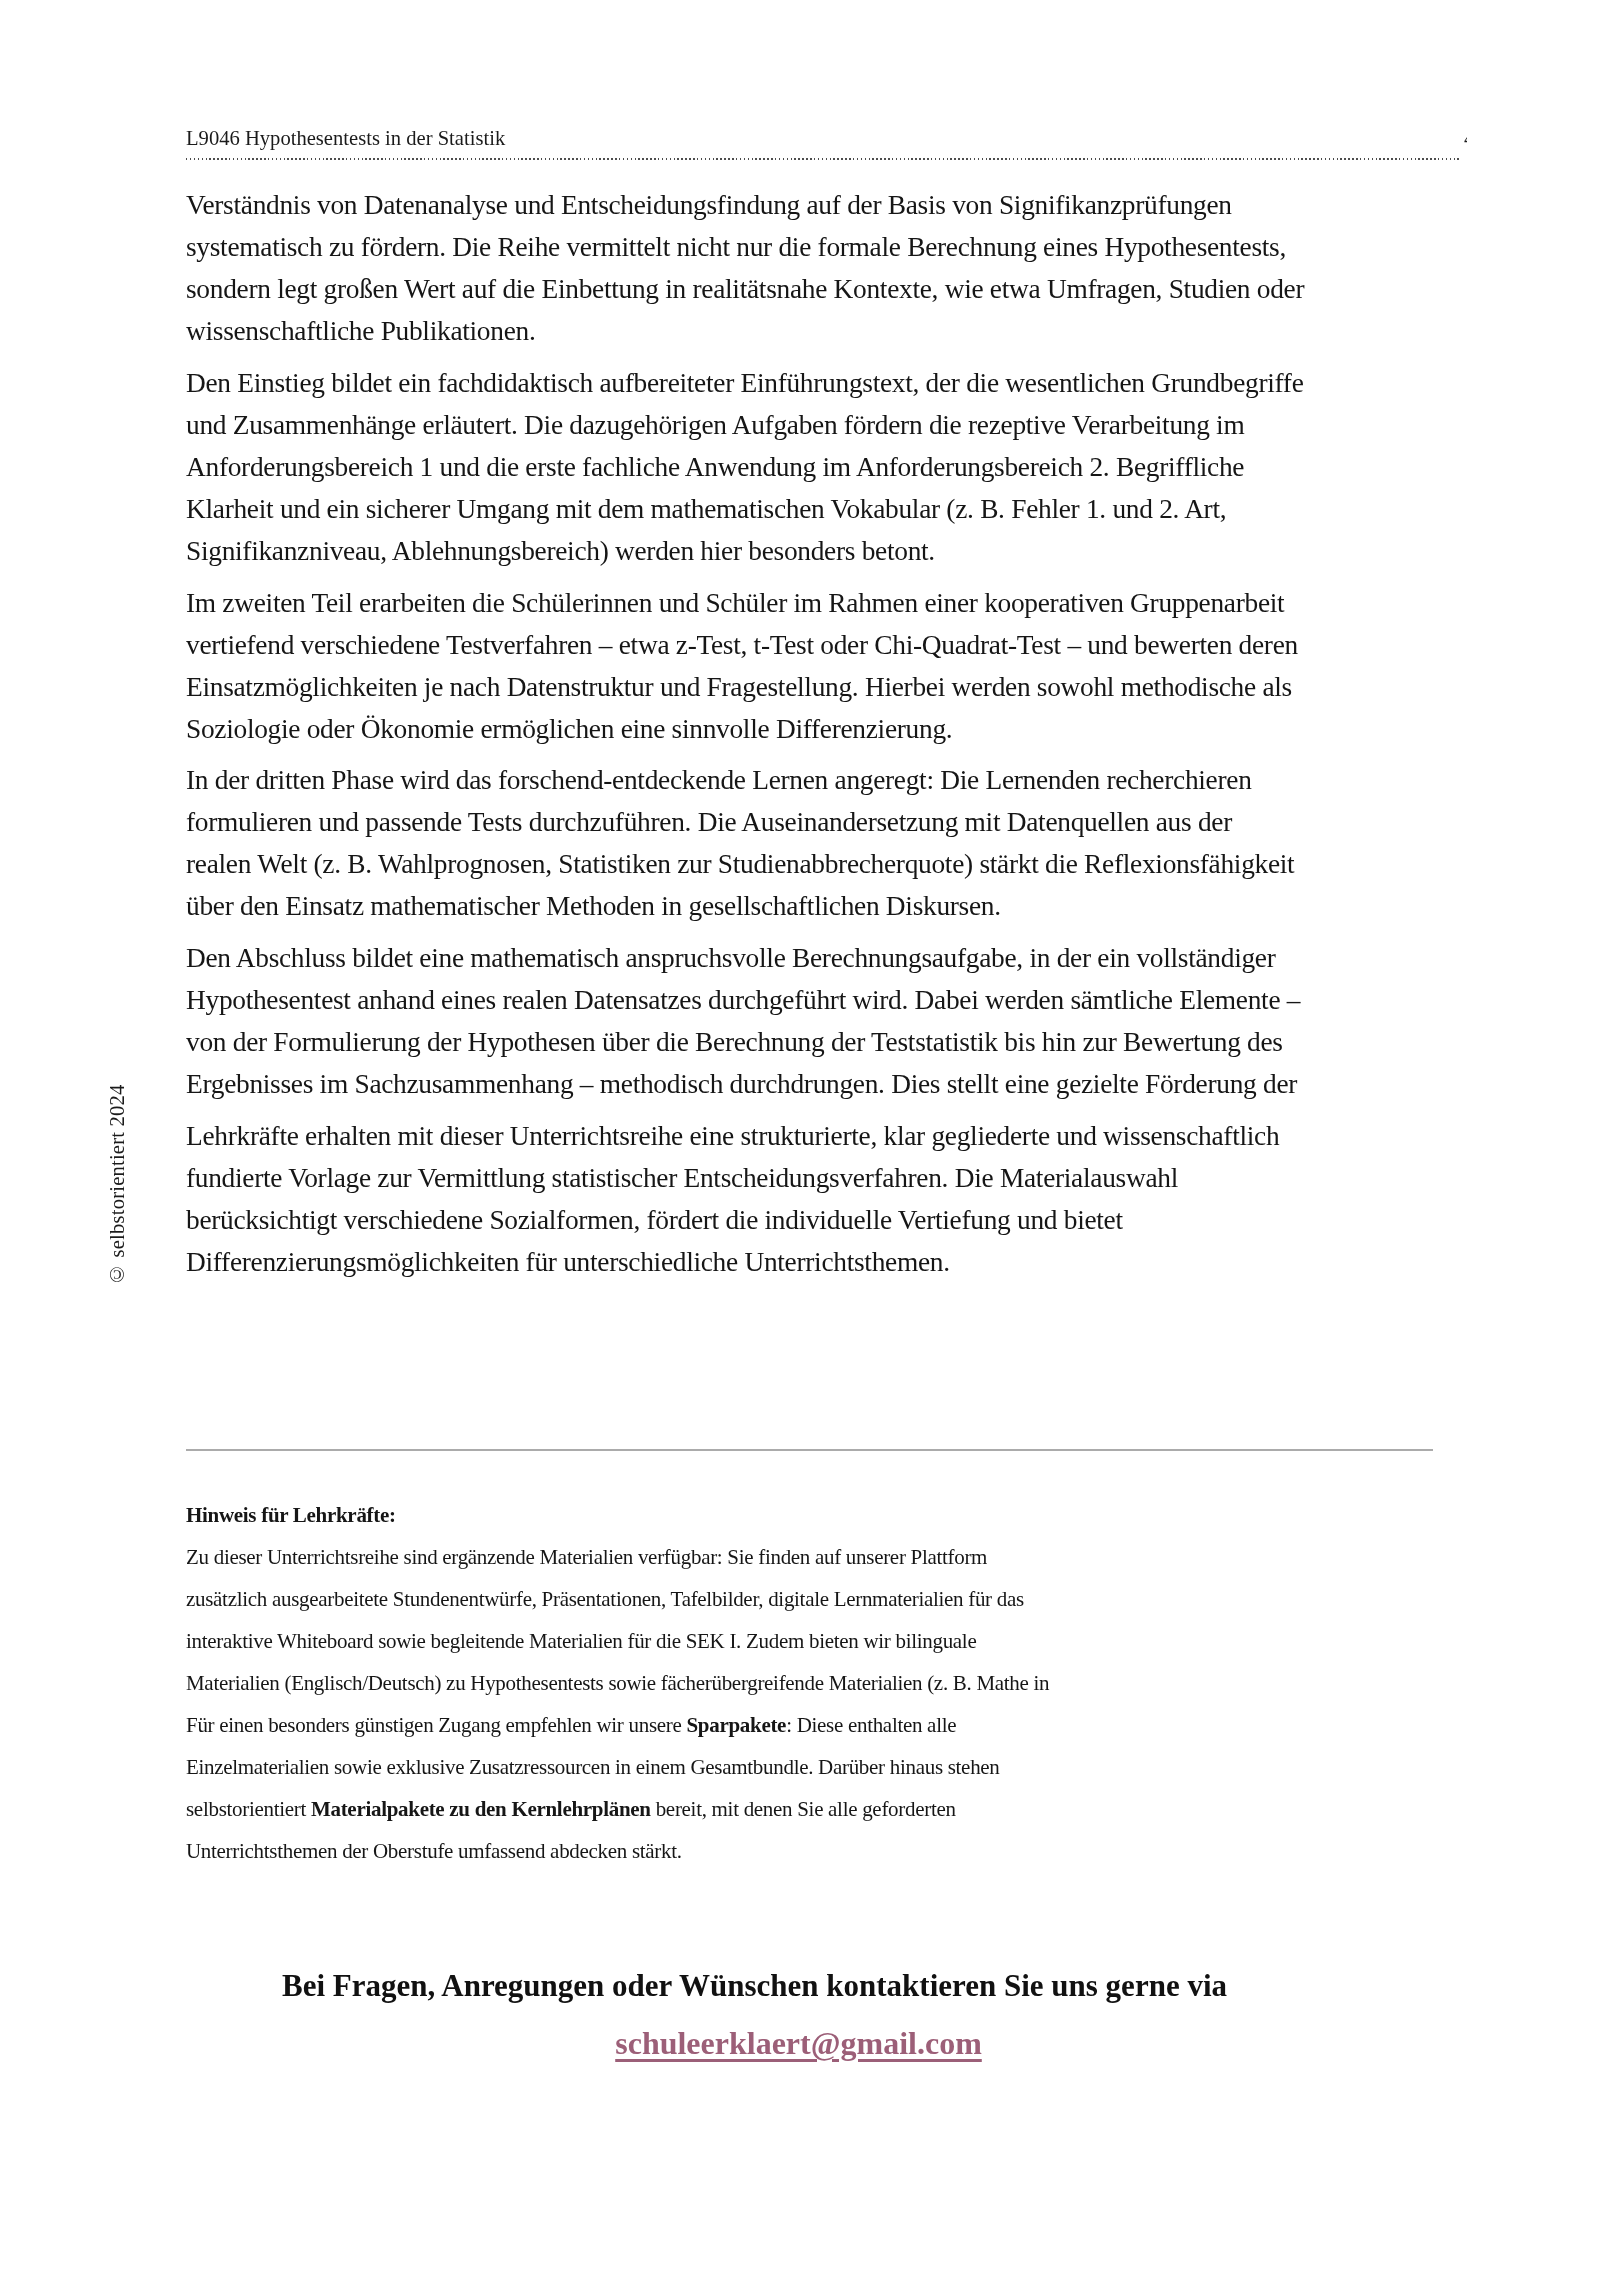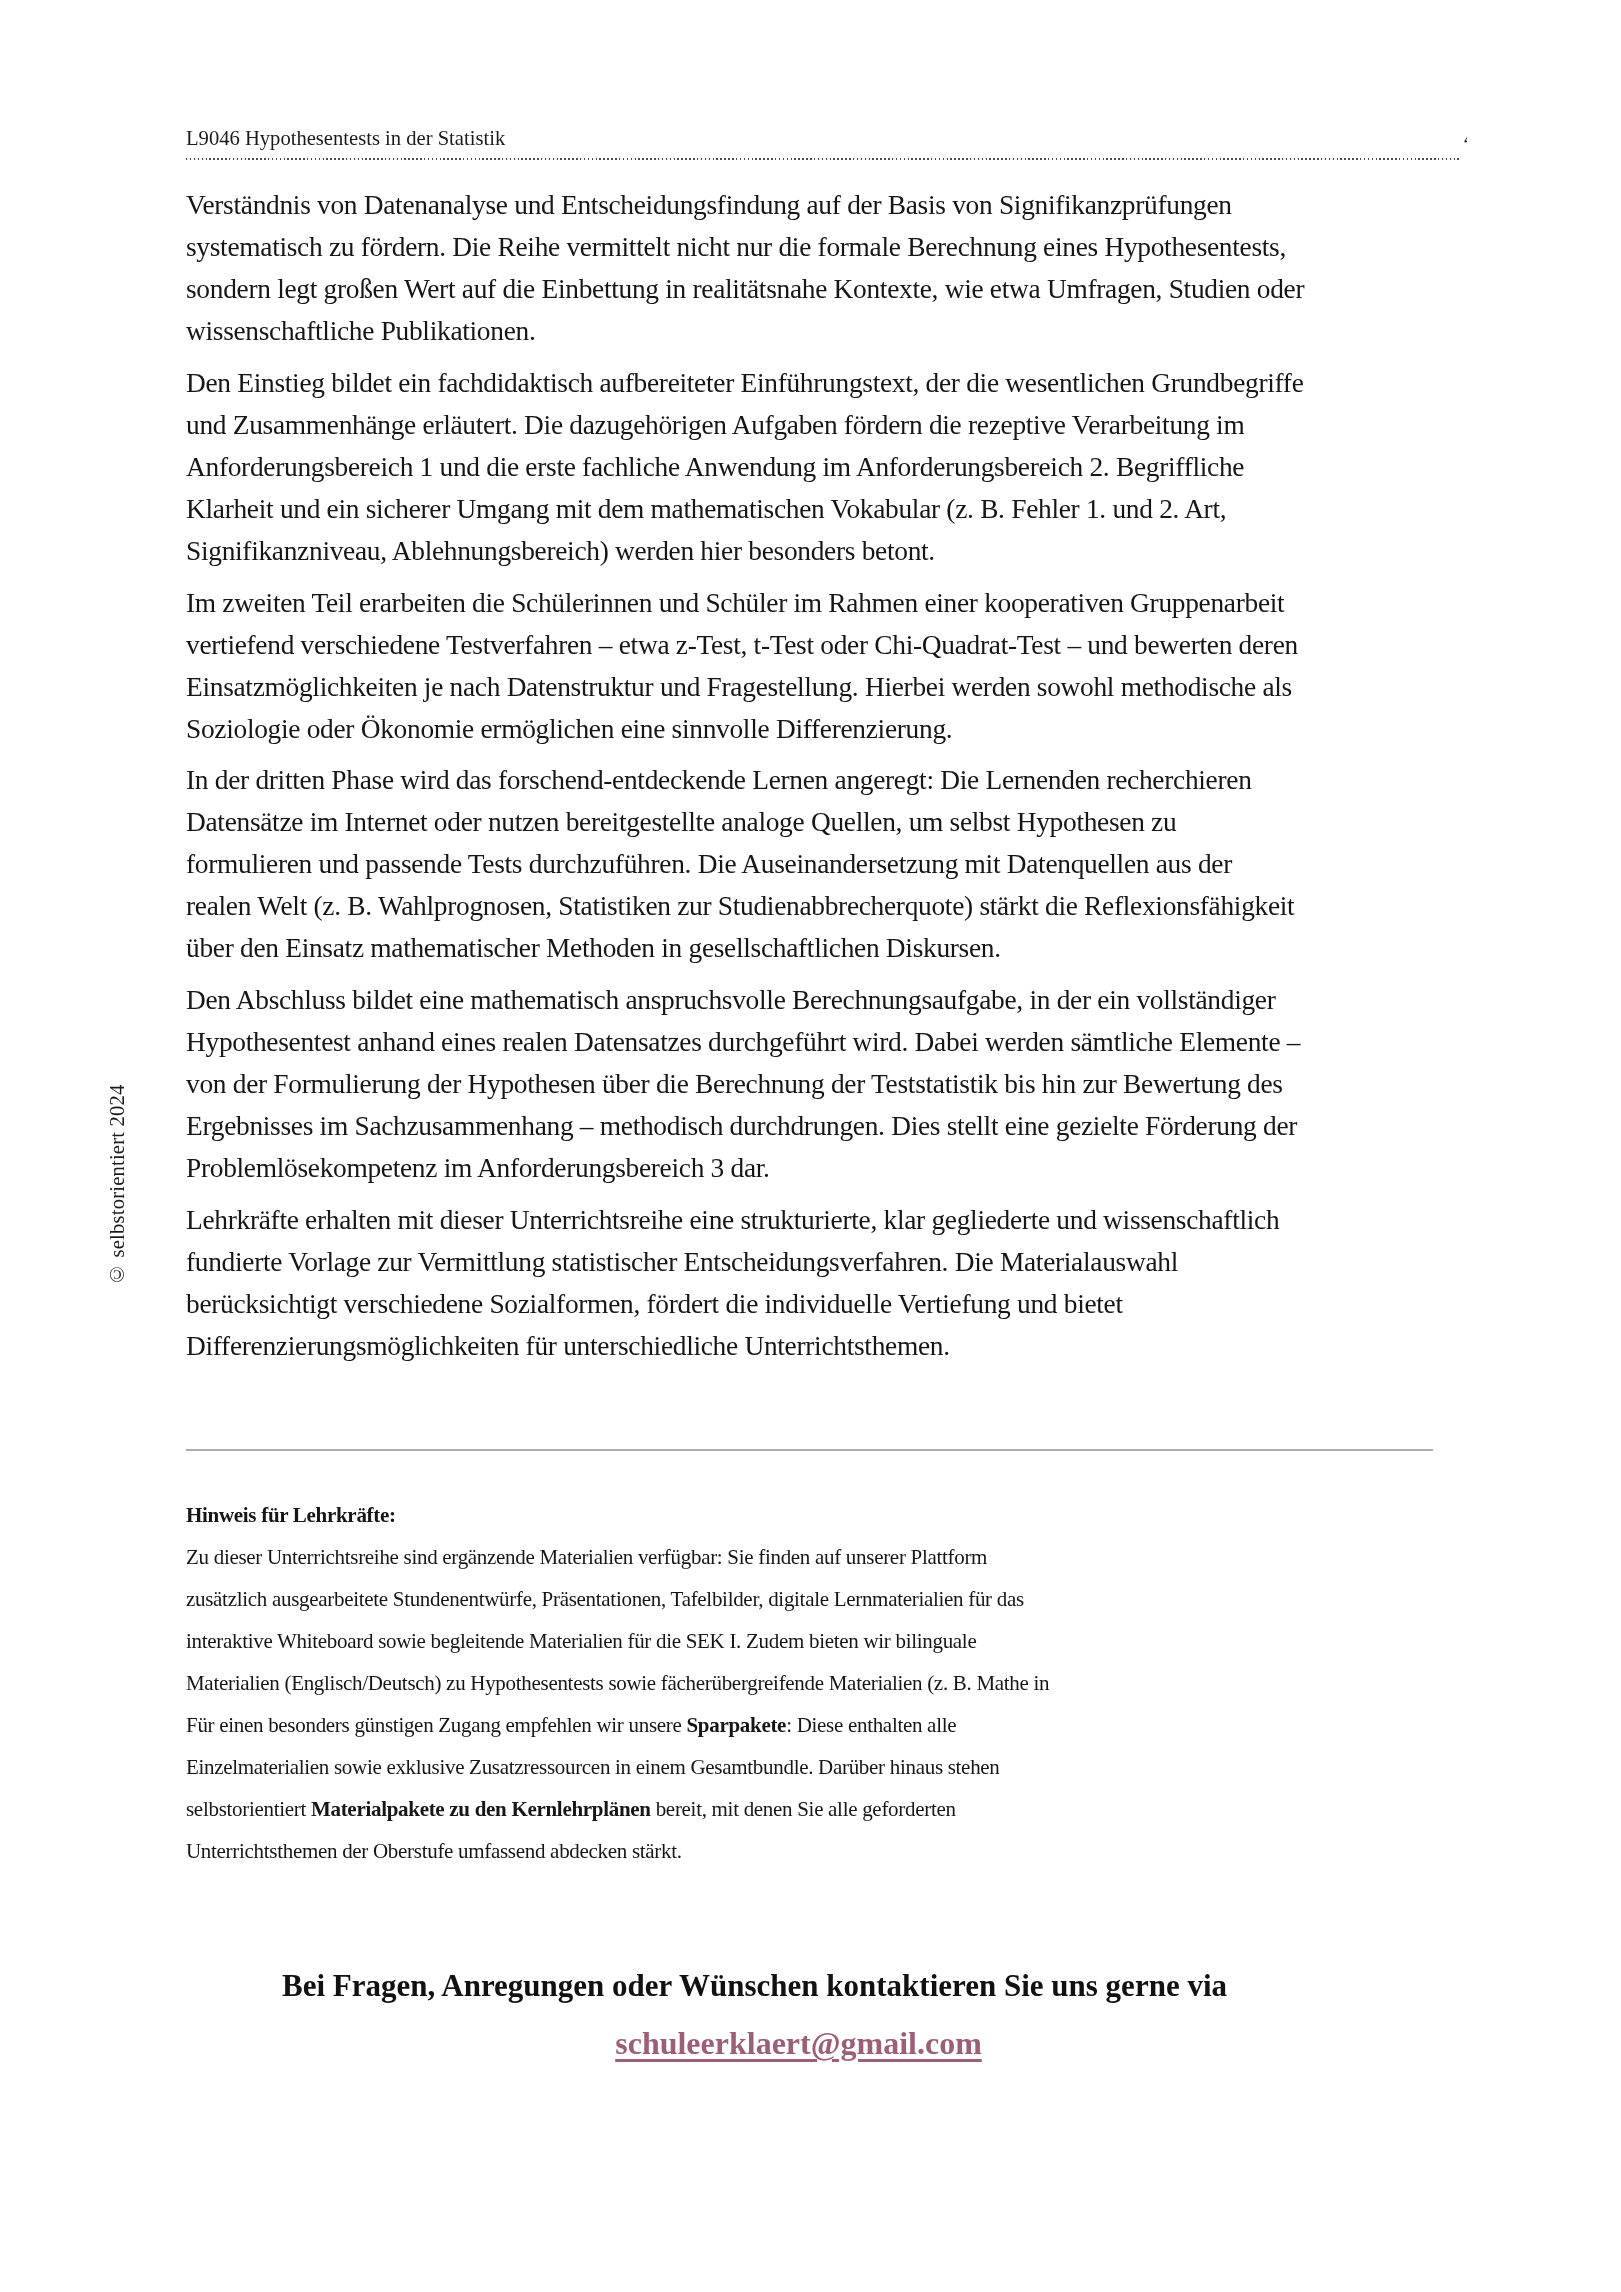--- a/index.html
+++ b/index.html
@@ -87,31 +87,29 @@
       <span class="ln">Signifikanzniveau, Ablehnungsbereich) werden hier besonders betont.</span>
     </p>
     <p>
       <span class="ln">Im zweiten Teil erarbeiten die Schülerinnen und Schüler im Rahmen einer kooperativen Gruppenarbeit</span>
       <span class="ln">vertiefend verschiedene Testverfahren – etwa z-Test, t-Test oder Chi-Quadrat-Test – und bewerten deren</span>
       <span class="ln">Einsatzmöglichkeiten je nach Datenstruktur und Fragestellung. Hierbei werden sowohl methodische als</span>
       <span class="ln">Soziologie oder Ökonomie ermöglichen eine sinnvolle Differenzierung.</span>
     </p>
     <p>
       <span class="ln">In der dritten Phase wird das forschend-entdeckende Lernen angeregt: Die Lernenden recherchieren</span>
-      <span class="ln">Datensätze im Internet oder nutzen bereitgestellte analoge Quellen, um selbst Hypothesen zu</span>
       <span class="ln">formulieren und passende Tests durchzuführen. Die Auseinandersetzung mit Datenquellen aus der</span>
       <span class="ln">realen Welt (z. B. Wahlprognosen, Statistiken zur Studienabbrecherquote) stärkt die Reflexionsfähigkeit</span>
       <span class="ln">über den Einsatz mathematischer Methoden in gesellschaftlichen Diskursen.</span>
     </p>
     <p>
       <span class="ln">Den Abschluss bildet eine mathematisch anspruchsvolle Berechnungsaufgabe, in der ein vollständiger</span>
       <span class="ln">Hypothesentest anhand eines realen Datensatzes durchgeführt wird. Dabei werden sämtliche Elemente –</span>
       <span class="ln">von der Formulierung der Hypothesen über die Berechnung der Teststatistik bis hin zur Bewertung des</span>
       <span class="ln">Ergebnisses im Sachzusammenhang – methodisch durchdrungen. Dies stellt eine gezielte Förderung der</span>
-      <span class="ln">Problemlösekompetenz im Anforderungsbereich 3 dar.</span>
     </p>
     <p>
       <span class="ln">Lehrkräfte erhalten mit dieser Unterrichtsreihe eine strukturierte, klar gegliederte und wissenschaftlich</span>
       <span class="ln">fundierte Vorlage zur Vermittlung statistischer Entscheidungsverfahren. Die Materialauswahl</span>
       <span class="ln">berücksichtigt verschiedene Sozialformen, fördert die individuelle Vertiefung und bietet</span>
       <span class="ln">Differenzierungsmöglichkeiten für unterschiedliche Unterrichtsthemen.</span>
     </p>
   </main>
 
   <div class="mid-rule"></div>

